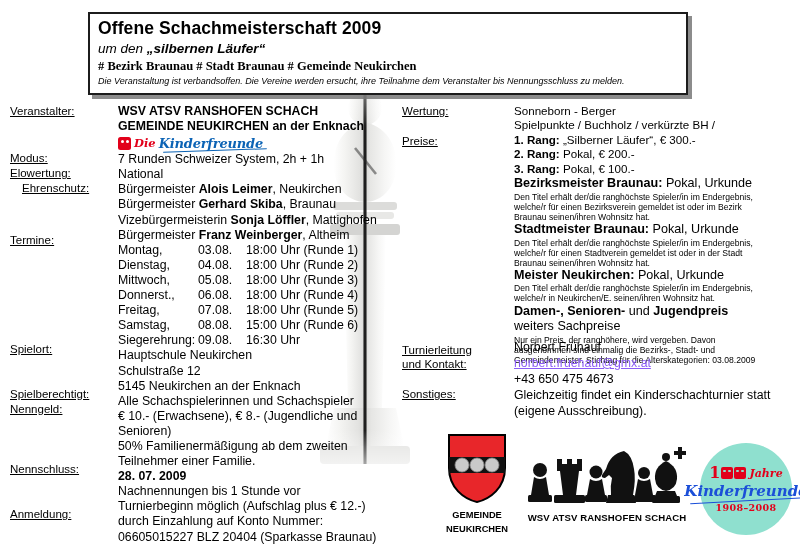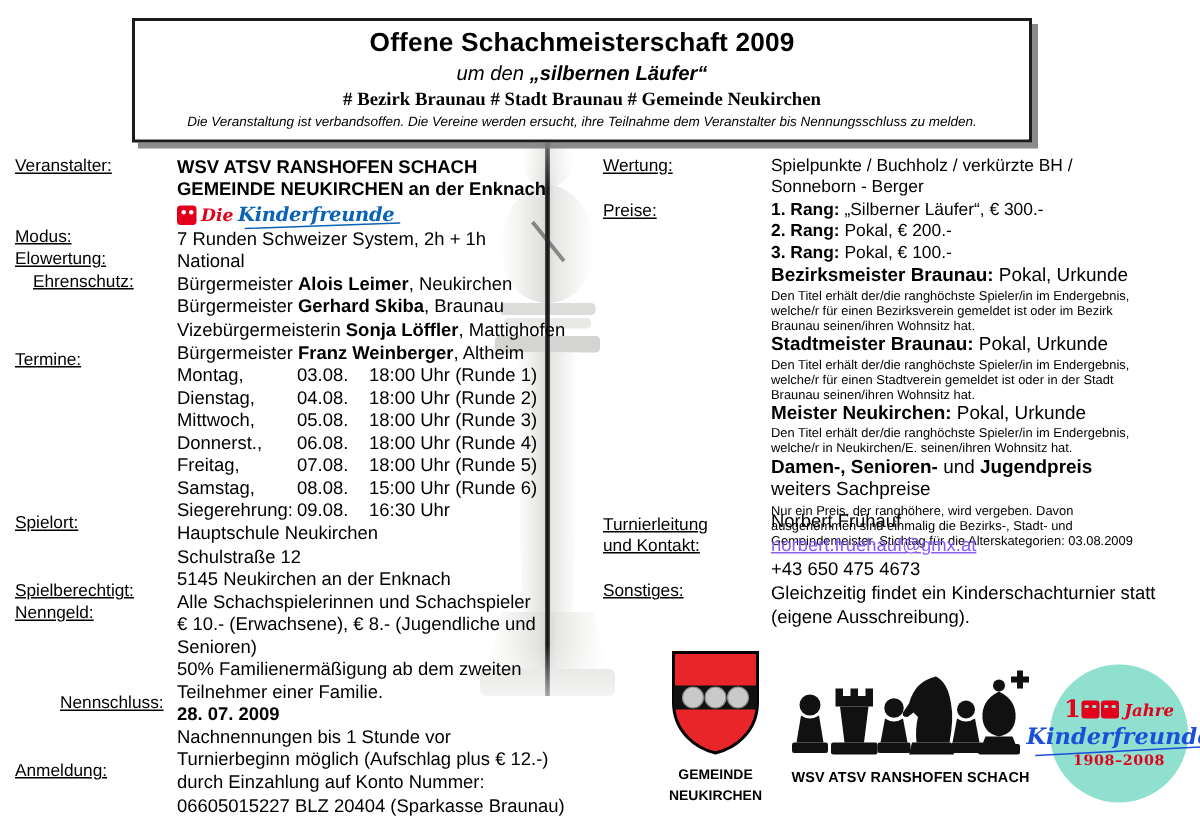--- a/index.html
+++ b/index.html
@@ -31,21 +31,20 @@
   
   .header-box {
     position: absolute;
     left: 88px;
     top: 12px;
     width: 600px;
     box-sizing: border-box;
     border: 2px solid #1c1c1c;
     background: #ffffff;
     padding: 4px 8px 5px 8px;
-    text-align: center;
     box-shadow: 4px 4px 0 0 rgba(120,120,120,0.85);
     z-index: 3;
   }
   .hdr-title {
     font-size: 17.5px;
     font-weight: bold;
     line-height: 1.18;
     letter-spacing: 0.1px;
   }
   .hdr-sub {
@@ -263,21 +262,21 @@
 </div>
 
 <div class="lbl" style="left:10px; top:105px;">Veranstalter:</div>
 <div class="lbl" style="left:10px; top:152px;">Modus:</div>
 <div class="lbl" style="left:10px; top:167px;">Elowertung:</div>
 <div class="lbl" style="left:10px; top:182px;padding-left:12px;">Ehrenschutz:</div>
 <div class="lbl" style="left:10px; top:234px;">Termine:</div>
 <div class="lbl" style="left:10px; top:343px;">Spielort:</div>
 <div class="lbl" style="left:10px; top:388px;">Spielberechtigt:</div>
 <div class="lbl" style="left:10px; top:403px;">Nenngeld:</div>
-<div class="lbl" style="left:10px; top:463px;margin-left:30px;">Nennschluss:</div>
+<div class="lbl" style="left:10px; top:463px;">Nennschluss:</div>
 <div class="lbl" style="left:10px; top:508px;">Anmeldung:</div>
 
 <div class="lbl" style="left:402px; top:105px;">Wertung:</div>
 <div class="lbl" style="left:402px; top:135px;">Preise:</div>
 <div class="lbl" style="left:402px; top:344px;">Turnierleitung</div>
 <div class="lbl" style="left:402px; top:358px;">und Kontakt:</div>
 <div class="lbl" style="left:402px; top:388px;">Sonstiges:</div>
 
 <div id="left-col">
   <div class="lrow b">WSV ATSV RANSHOFEN SCHACH</div>
@@ -317,22 +316,22 @@
   <div class="lrow">Teilnehmer einer Familie.</div>
   <div class="lrow b">28. 07. 2009</div>
   <div class="lrow">Nachnennungen bis 1 Stunde vor</div>
   <div class="lrow">Turnierbeginn möglich (Aufschlag plus € 12.-)</div>
   <div class="lrow">durch Einzahlung auf Konto Nummer:</div>
   <div class="lrow">06605015227 BLZ 20404 (Sparkasse Braunau)</div>
 
 </div>
 
 <div id="right-col">
+  <div class="rrow">Sonneborn - Berger</div>
   <div class="rrow">Spielpunkte / Buchholz / verkürzte BH /</div>
-  <div class="rrow">Sonneborn - Berger</div>
 
   <div class="rrow"><span class="b">1. Rang:</span><span> „Silberner Läufer“, € 300.-</span></div>
   <div class="rrow"><span class="b">2. Rang:</span><span> Pokal, € 200.-</span></div>
   <div class="rrow"><span class="b">3. Rang:</span><span> Pokal, € 100.-</span></div>
 
   <div class="rhead"><span class="b">Bezirksmeister Braunau:</span><span> Pokal, Urkunde</span></div>
   <div class="rsmall">Den Titel erhält der/die ranghöchste Spieler/in im Endergebnis,</div>
   <div class="rsmall">welche/r für einen Bezirksverein gemeldet ist oder im Bezirk</div>
   <div class="rsmall">Braunau seinen/ihren Wohnsitz hat.</div>
 

